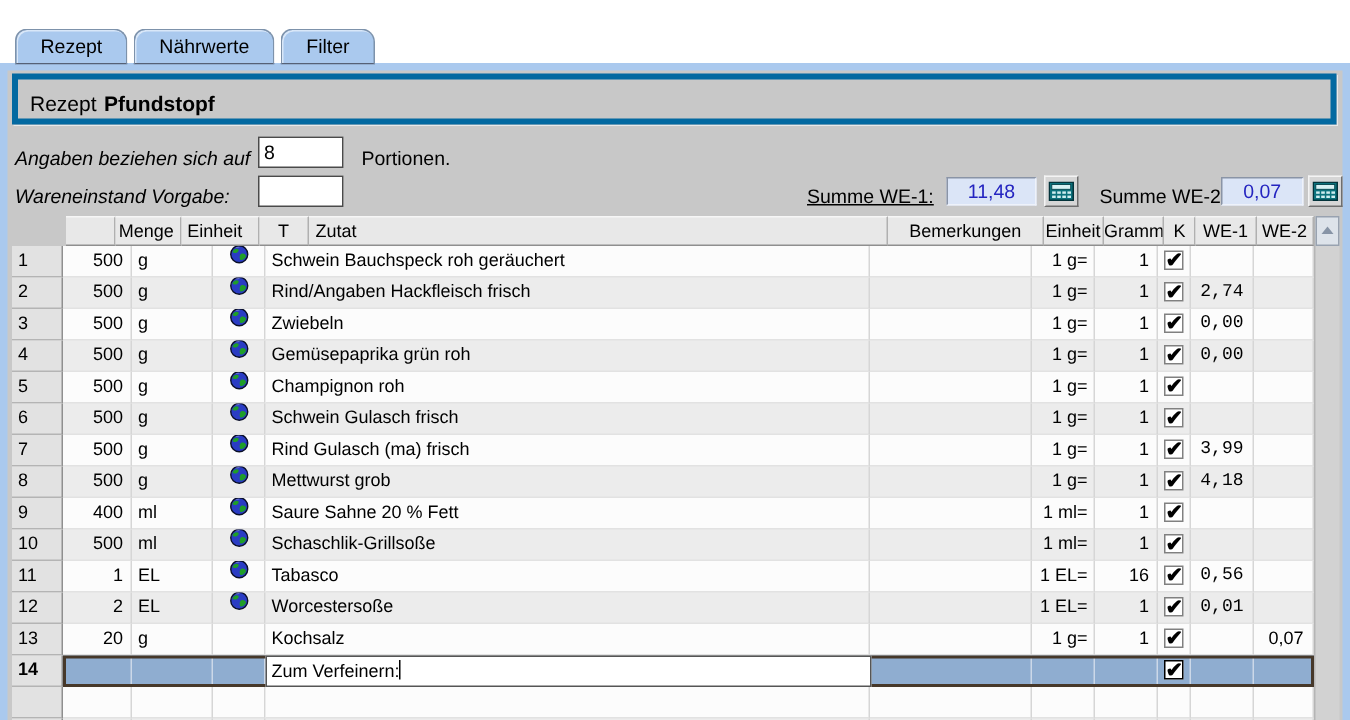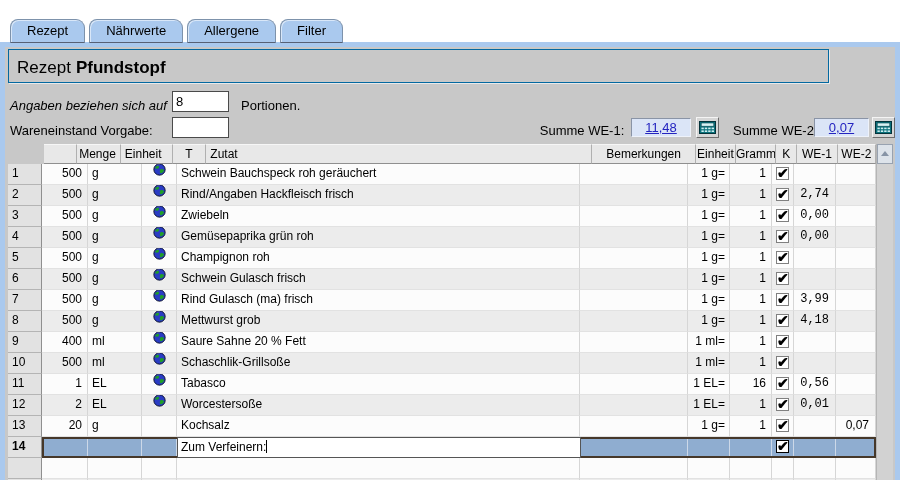--- a/index.html
+++ b/index.html
@@ -11,30 +11,30 @@
   .tabbar{position:absolute;top:2px;left:10px;height:25px;display:flex;gap:4px;z-index:4;}
   .tab{box-sizing:border-box;height:24px;margin-top:1px;padding:0 16px;line-height:22px;
        font-size:13px;background:#aac9ee;border:1px solid #7d92ab;border-bottom:1px solid #566176;
        border-radius:8px 9px 0 0;box-shadow:inset 1px 1px 0 #d9e7f8;cursor:default;}
   .tab.active{height:26px;margin-top:0;font-weight:bold;line-height:24px;border-bottom:none;}
 
   
   .panel{position:absolute;top:26px;left:0;width:900px;height:454px;box-sizing:border-box;
          background:#c8c8c8;border-left:5px solid #aac9ee;border-right:5px solid #aac9ee;
          border-top:5px solid #aac9ee;}
-  .recipe-box{position:absolute;left:8px;top:33px;width:821px;height:34px;box-sizing:border-box;
-              border:1px solid #0369a1;box-shadow:1px 1px 0 #e9e9e9;padding:8px 0 0 8px;font-size:17px;}
+  .recipe-box{position:absolute;left:8px;top:33px;width:883px;height:34px;box-sizing:border-box;
+              border:4px solid #0369a1;box-shadow:1px 1px 0 #e9e9e9;padding:8px 0 0 8px;font-size:14px;}
   .recipe-box b{margin-left:5px;}
 
   .lbl{position:absolute;font-size:13px;white-space:nowrap;}
   .field{position:absolute;box-sizing:border-box;border:1px solid #4a4a4a;background:#fff;
          font-family:"Liberation Sans",sans-serif;font-size:13px;padding:0 3px;}
   .sumfield{position:absolute;box-sizing:border-box;background:#dbe5f7;color:#2424c0;
             border:1px solid;border-color:#8a94a6 #eef2fa #eef2fa #8a94a6;
-            font-size:13px;text-align:center;line-height:17px;text-decoration:underline;}
+            font-size:13px;text-align:center;line-height:17px;}
   .calcbtn{position:absolute;width:23px;height:21px;box-sizing:border-box;padding:0;
            background:#d6d6d6;border:1px solid;border-color:#f4f4f4 #6e6e6e #6e6e6e #f4f4f4;cursor:default;}
   .calcbtn svg{display:block;margin:0 auto;}
 
   
   .tableWrap{position:absolute;left:8px;top:128px;width:868px;}
   .thead{display:flex;height:20px;padding-left:36px;}
   .hc{box-sizing:border-box;background:#e8e8e8;border-right:1px solid #b0b0b0;
       border-bottom:1px solid #8f8f8f;border-top:1px solid #f6f6f6;
       font-size:12px;line-height:18px;white-space:nowrap;overflow:hidden;}
@@ -87,38 +87,37 @@
       border-bottom:5px solid #8794a6;}
 </style>
 </head>
 <body>
 
 <div class="stage">
 
   <div class="tabbar" id="tabbar">
       <div class="tab">Rezept</div>
       <div class="tab">Nährwerte</div>
-      <div class="tab">Allergene</div>
       <div class="tab">Filter</div>
     </div>
 
   <div class="panel"></div>
 
   <div class="recipe-box">
     <span>Rezept</span><b>Pfundstopf</b>
   </div>
 
   <div class="lbl" style="left:10px;top:82px;font-style:italic;">Angaben beziehen sich auf</div>
   <input class="field" style="left: 172px; top: 75px; width: 57px; height: 21px;" value="8">
   <div class="lbl" style="left:241px;top:82px;">Portionen.</div>
 
-  <div class="lbl" style="left:10px;top:107px;">Wareneinstand Vorgabe:</div>
+  <div class="lbl" style="left:10px;top:107px;font-style:italic;">Wareneinstand Vorgabe:</div>
   <input class="field" style="left: 172px; top: 101px; width: 57px; height: 21px;" value="">
 
-  <div class="lbl" style="left:538px;top:107px;width:88px;text-align:center;">Summe WE-1:</div>
+  <div class="lbl" style="left:538px;top:107px;width:88px;text-align:left;text-decoration:underline;">Summe WE-1:</div>
   <div class="sumfield" style="left:631px;top:102px;width:60px;height:19px;">11,48</div>
   <button class="calcbtn" style="left:696px;top:101px;">
     <svg width="17" height="13" viewBox="0 0 17 13">
       <rect x="0.5" y="0.5" width="16" height="12" fill="#0c727c" stroke="#03333a"></rect>
       <rect x="2.2" y="2" width="12.6" height="3.2" fill="#d8f2f4" stroke="#04444c" stroke-width="0.6"></rect>
       <g fill="#cfeef0">
         <rect x="2.4" y="6.6" width="2.4" height="1.6"></rect>
           <rect x="5.8" y="6.6" width="2.4" height="1.6"></rect>
         <rect x="9.2" y="6.6" width="2.4" height="1.6"></rect>
           <rect x="12.6" y="6.6" width="2.4" height="1.6"></rect>

